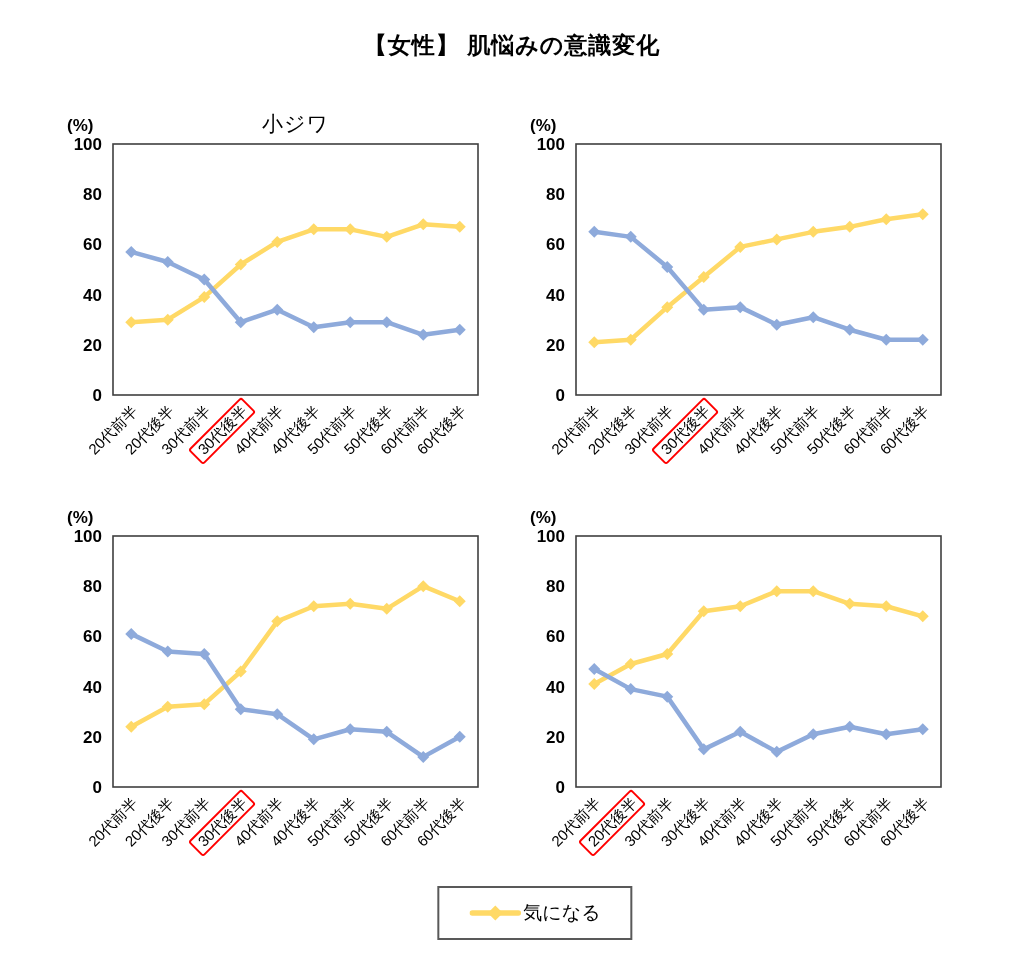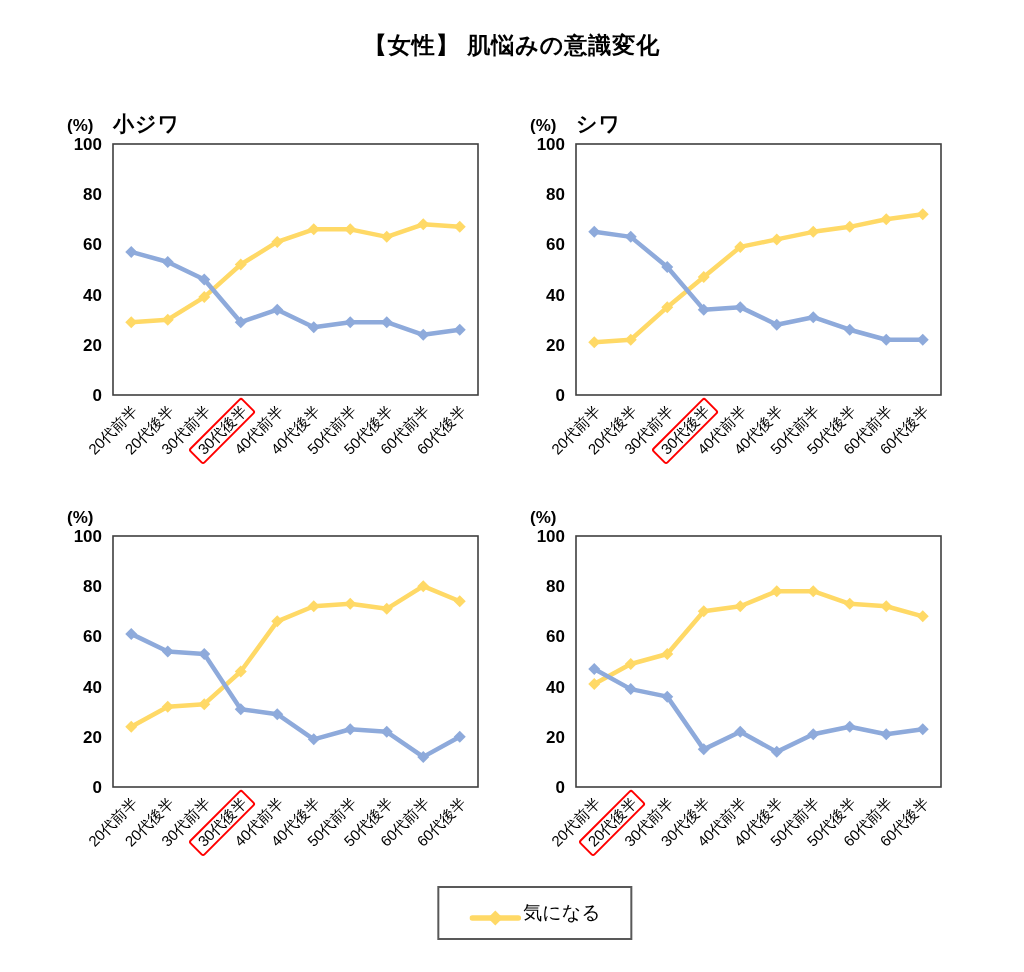--- a/index.html
+++ b/index.html
@@ -27,35 +27,35 @@
   .chart.c2 { left: 55px;  top: 492px; }
   .chart.c3 { left: 518px; top: 492px; }
 
   .chart-header { position: relative; height: 38px; }
   .y-unit {
     position: absolute; left: 12px; bottom: 2px;
     font-size: 17px; font-weight: 600;
   }
   .chart-title {
     position: absolute; left: 58px; width: 365px; bottom: 0px;
-    font-size: 21px; font-weight: 700;
+    text-align: center; font-size: 21px; font-weight: 400;
     letter-spacing: 1px;
   }
   .plot-svg { display: block; }
 
   .legend {
     position: absolute; top: 886px; left: 50%;
     transform: translateX(-50%); margin-left: 23px;
     border: 2px solid #595959;
     background: #fff;
     display: flex; align-items: center;
     gap: 42px;
     padding: 12px 30px;
   }
-  .legend-item { display: flex; align-items: flex-end; gap: 2px; }
+  .legend-item { display: flex; align-items: center; gap: 2px; }
   .legend-label { font-size: 19px; font-weight: 500; }
 </style>
 </head>
 <body>
 
 <div class="page">
 
   <div class="main-title">【女性】 肌悩みの意識変化</div>
 
   <div class="chart c0">
@@ -123,21 +123,20 @@
         <path d="M 295.25 178.21 L 301.25 184.21 L 295.25 190.21 L 289.25 184.21 Z" fill="#8EAADB"></path>
         <path d="M 331.75 178.21 L 337.75 184.21 L 331.75 190.21 L 325.75 184.21 Z" fill="#8EAADB"></path>
         <path d="M 368.25 190.76 L 374.25 196.76 L 368.25 202.76 L 362.25 196.76 Z" fill="#8EAADB"></path>
         <path d="M 404.75 185.74 L 410.75 191.74 L 404.75 197.74 L 398.75 191.74 Z" fill="#8EAADB"></path>
       </svg>
   </div>
 
   <div class="chart c1">
     <div class="chart-header">
       <span class="y-unit">(%)</span>
-      <span class="chart-title">シワ</span>
     </div>
     <svg class="plot-svg" width="460" height="352" viewBox="0 0 460 352">
         <rect x="58" y="6" width="365" height="251" fill="#ffffff" stroke="#3f3f3f" stroke-width="1.6"></rect>
         <text x="47" y="263" text-anchor="end" font-size="17" font-weight="600" fill="#000000">0</text>
         <text x="47" y="212.8" text-anchor="end" font-size="17" font-weight="600" fill="#000000">20</text>
         <text x="47" y="162.6" text-anchor="end" font-size="17" font-weight="600" fill="#000000">40</text>
         <text x="47" y="112.4" text-anchor="end" font-size="17" font-weight="600" fill="#000000">60</text>
         <text x="47" y="62.19999999999999" text-anchor="end" font-size="17" font-weight="600" fill="#000000">80</text>
         <text x="47" y="12" text-anchor="end" font-size="17" font-weight="600" fill="#000000">100</text>
         <g transform="translate(83.25,274) rotate(-45)">

